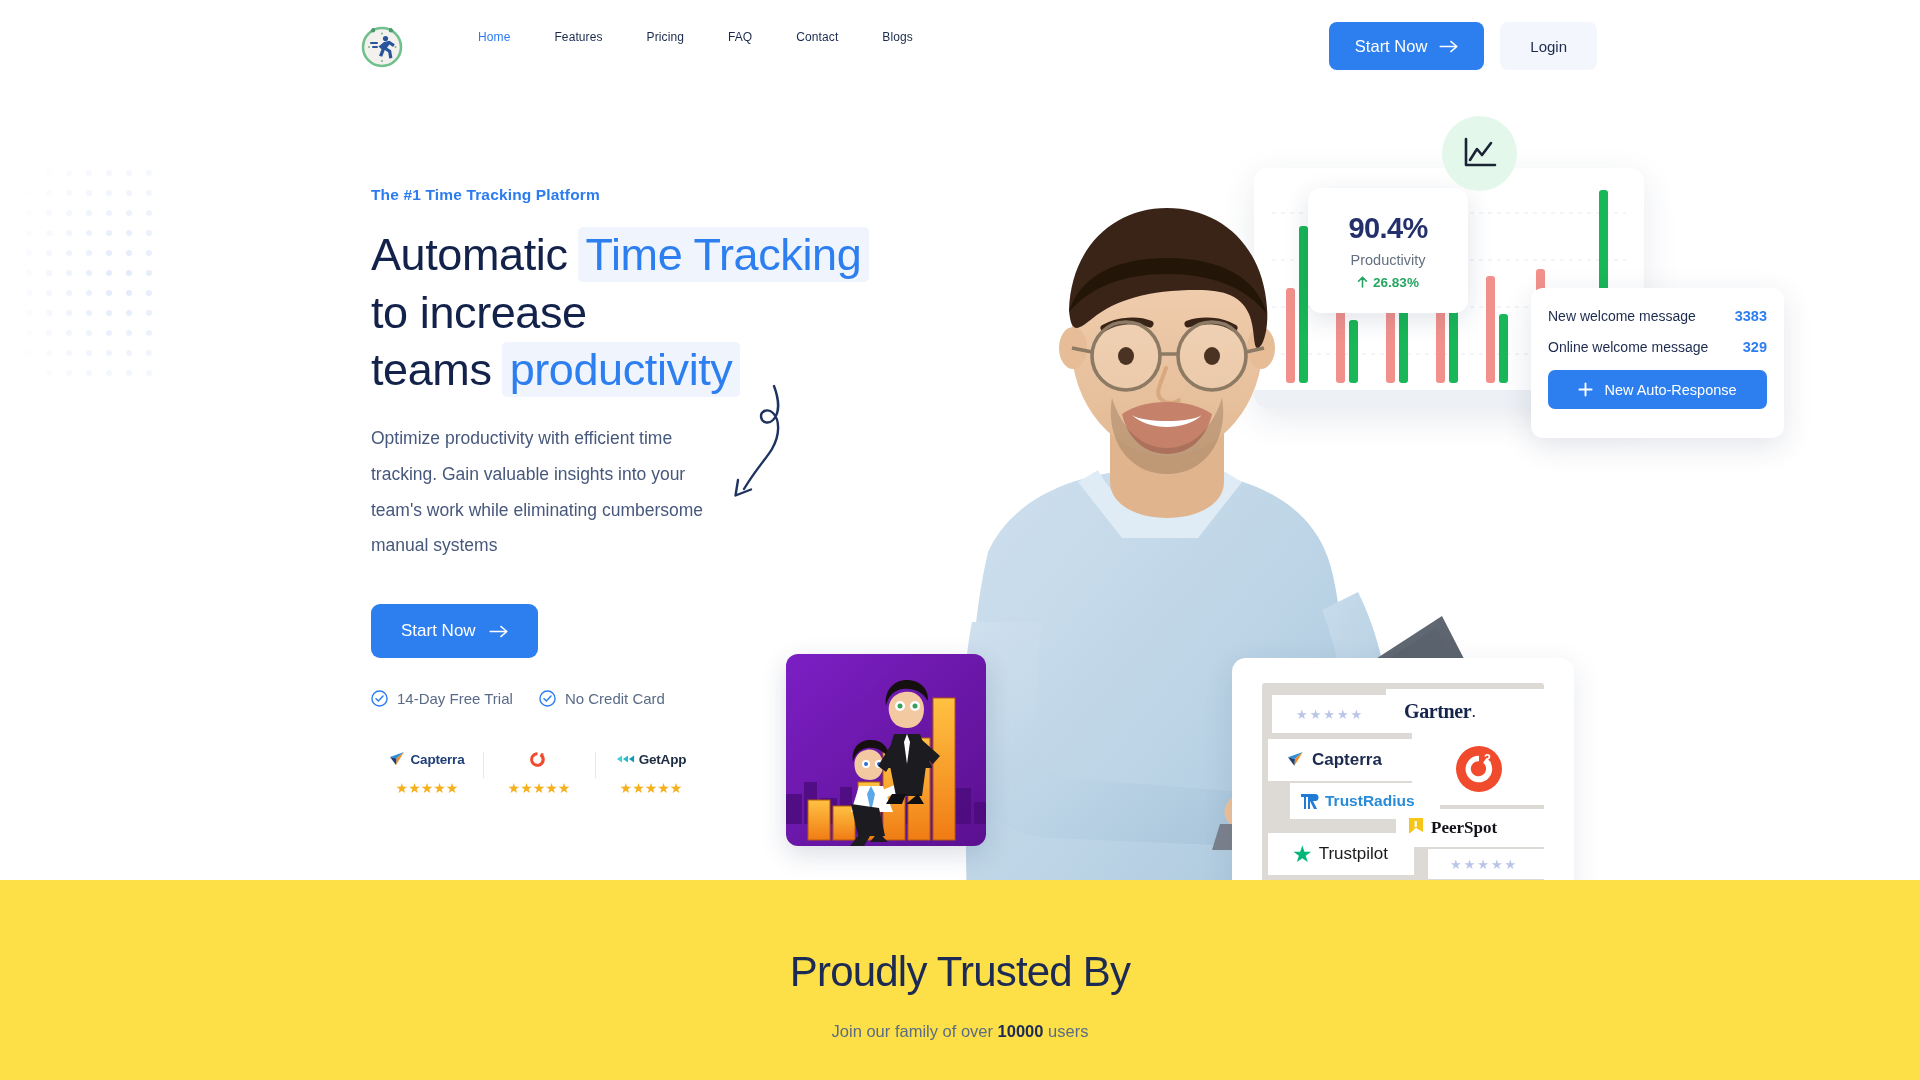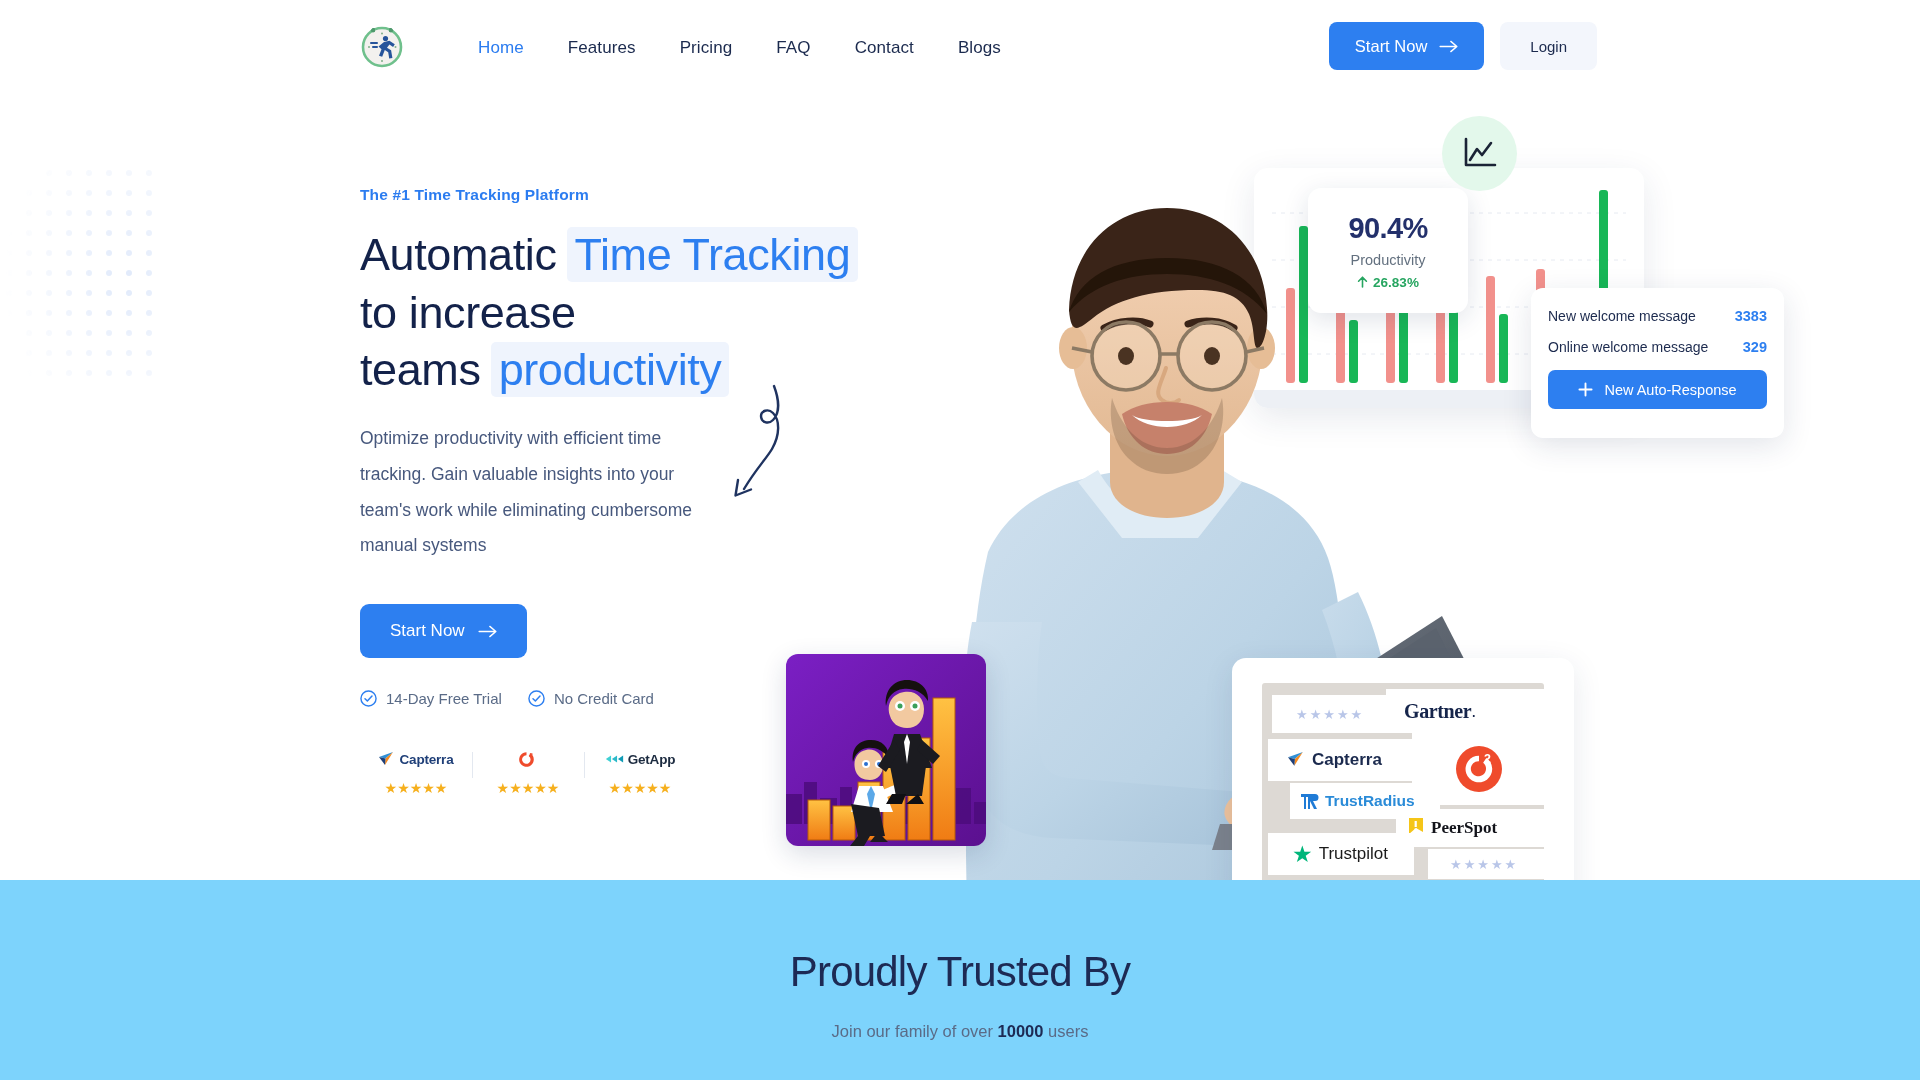--- a/index.html
+++ b/index.html
@@ -19,22 +19,22 @@
   .logo-wrap {
     position: absolute; left: 356px; top: 20px;
     width: 52px; height: 52px;
     display: flex; align-items: center; justify-content: center;
   }
   .nav {
     position: absolute; left: 478px; top: 30px;
     display: flex; align-items: center; gap: 44px;
   }
   .nav-item {
-    font-size: 17px; color: #1b2a4e; letter-spacing: .1px;
-    text-decoration: none; cursor: pointer; white-space: nowrap; margin-top: 8px;
+    font-size: 12px; color: #1b2a4e; letter-spacing: .1px;
+    text-decoration: none; cursor: pointer; white-space: nowrap;
   }
   .nav-item.active { color: #2b7cf0; }
 
   .header-actions {
     position: absolute; right: 323px; top: 22px;
     display: flex; align-items: center; gap: 16px;
   }
   .btn-primary-sm {
     background: #2d7ff0; color: #fff; border: none; border-radius: 8px;
     height: 48px; padding: 0 26px; font-size: 16.5px;
@@ -49,21 +49,21 @@
   }
   .arrow-r { width: 19px; height: 13px; flex: none; }
 
   
   .dotgrid {
     position: absolute; left: 4px; top: 168px;
     width: 160px; height: 220px; opacity: .85;
   }
 
   
-  .hero-left { position: absolute; left: 360px; top: 186px; width: 520px; }
+  .hero-left { position: absolute; left: 371px; top: 186px; width: 520px; }
   .eyebrow {
     font-size: 15.5px; font-weight: bold; color: #2b7cf0;
     letter-spacing: .15px; margin-bottom: 22px;
   }
   .headline {
     font-size: 45px; line-height: 1.28; color: #13224a;
     font-weight: 400; letter-spacing: -.4px;
   }
   .hl {
     color: #2d7ff0; background: #eff4fd;
@@ -168,21 +168,21 @@
     position: relative; width: 282px; height: 200px; background: #ddd9d4;
     border-radius: 3px; overflow: hidden;
   }
   .lg { position: absolute; background: #fff; display: flex; align-items: center; }
 
   .curly { position: absolute; left: 728px; top: 384px; }
 
   
   .trusted {
     position: absolute; left: 0; top: 880px; width: 1920px; height: 200px;
-    background: #7dd3fc; text-align: center; padding-top: 68px;
+    background: #fde047; text-align: center; padding-top: 68px;
   }
   .trusted-title {
     font-size: 42px; color: #1d2a54; letter-spacing: -.8px; font-weight: 400;
   }
   .trusted-sub { margin-top: 26px; font-size: 16.5px; color: #5a6b87; }
   .trusted-sub b { color: #1d2a54; }
 </style>
 </head>
 <body>
 

